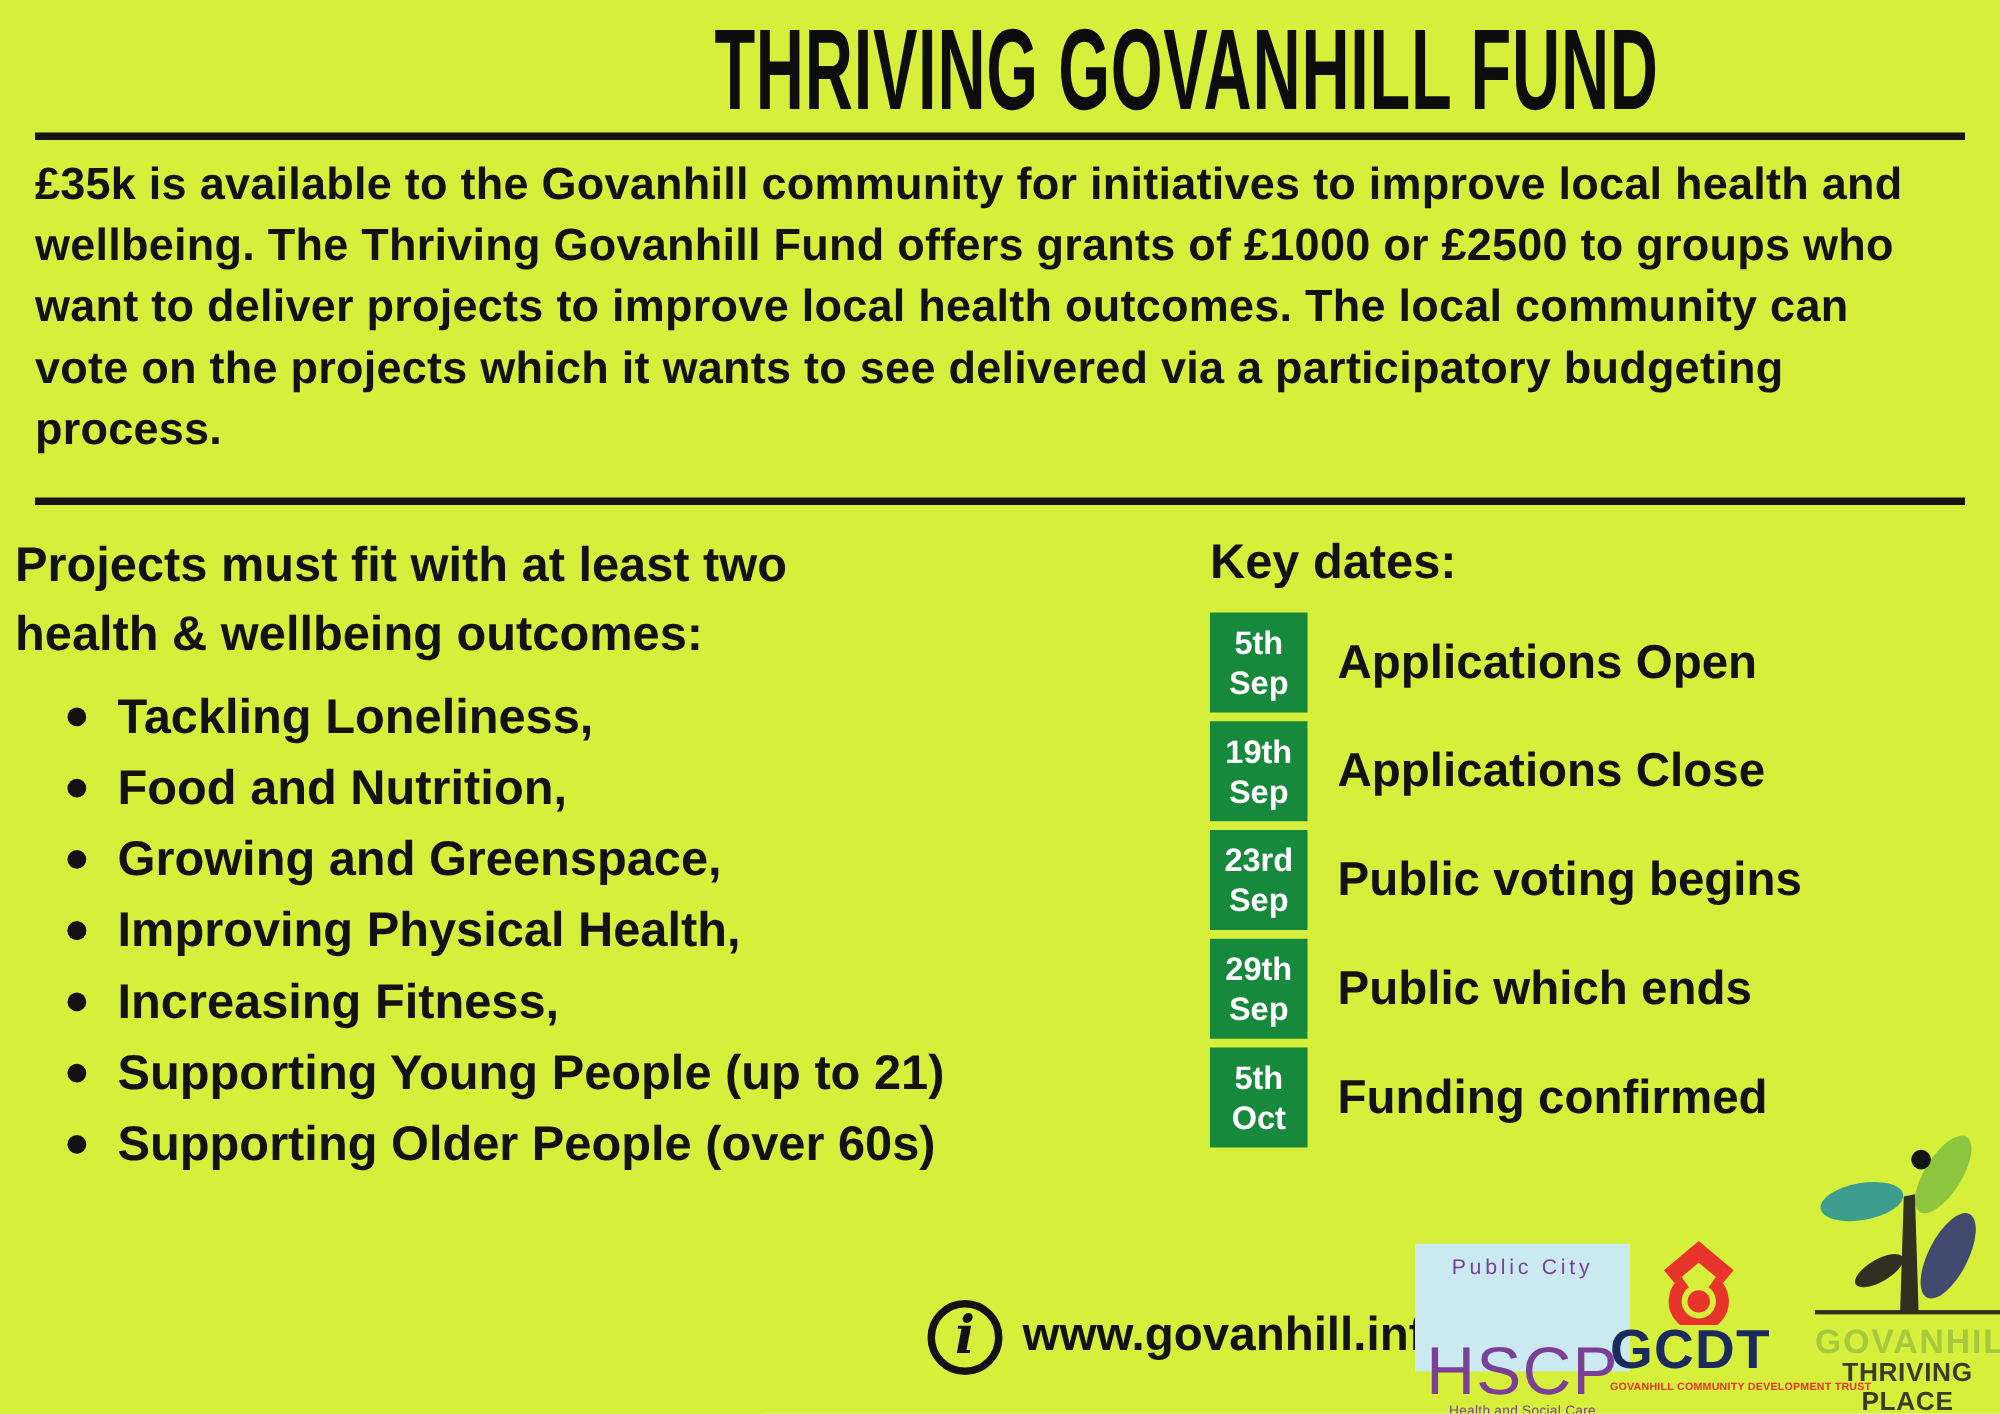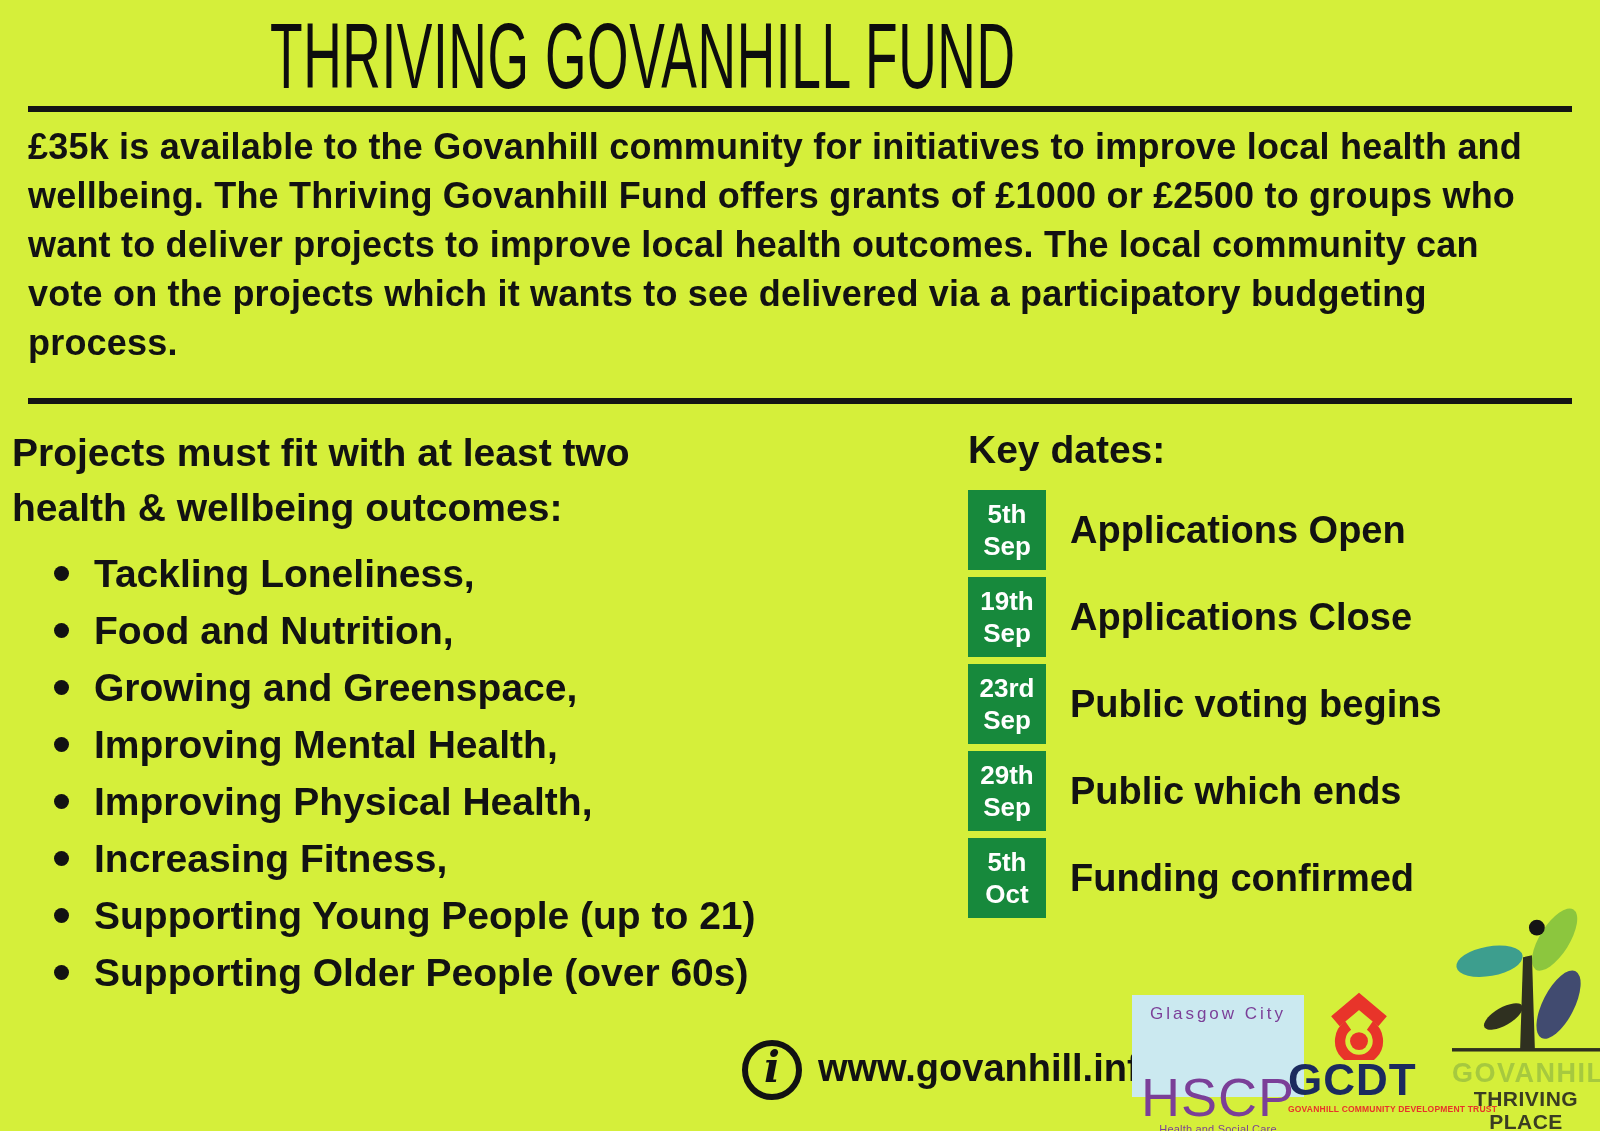--- a/index.html
+++ b/index.html
@@ -15,24 +15,24 @@
     font-family: "Liberation Sans", sans-serif;
     overflow: hidden;
   }
 
   
   .title {
     position: absolute;
     top: 12px; left: 0;
     width: 1600px;
     margin: 0;
-    text-align: left;
+    text-align: right;
     font-size: 92px;
     line-height: 88px;
-    font-weight: 400;
+    font-weight: 700;
     color: #0d0d0d;
     white-space: nowrap;
   }
   .title-inner {
     display: inline-block;
     transform: scaleX(0.58);
     transform-origin: 50% 50%;
     letter-spacing: 1px;
   }
 
@@ -202,21 +202,21 @@
   <p class="intro">£35k is available to the Govanhill community for initiatives to improve local health and wellbeing. The Thriving Govanhill Fund offers grants of £1000 or £2500 to groups who want to deliver projects to improve local health outcomes. The local community can vote on the projects which it wants to see delivered via a participatory budgeting process.</p>
 
   <div class="divider divider-middle"></div>
 
   <section class="outcomes">
     <p class="outcomes-heading"><span>Projects must fit with at least two</span><br><span>health &amp; wellbeing outcomes:</span></p>
     <ul class="outcomes-list">
       <li><span class="dot"></span><span>Tackling Loneliness,</span></li>
       <li><span class="dot"></span><span>Food and Nutrition,</span></li>
       <li><span class="dot"></span><span>Growing and Greenspace,</span></li>
-      <li><span class="dot"></span><span>Improving Mental Health,</span></li>
+      <li><span class="dot"></span></li>
       <li><span class="dot"></span><span>Improving Physical Health,</span></li>
       <li><span class="dot"></span><span>Increasing Fitness,</span></li>
       <li><span class="dot"></span><span>Supporting Young People (up to 21)</span></li>
       <li><span class="dot"></span><span>Supporting Older People (over 60s)</span></li>
     </ul>
   </section>
 
   <section class="key-dates">
     <p class="kd-heading">Key dates:</p>
     <div class="kd-rows">
@@ -257,21 +257,21 @@
       </div>
     </div>
   </section>
 
   <div class="info-badge">
     <span class="info-i">i</span>
   </div>
   <span class="site">www.govanhill.info</span>
 
   <div class="hscp">
-    <span class="hscp-top">Glasgow City</span>
+    <span class="hscp-top">Public City</span>
     <span class="hscp-mid">HSCP</span>
     <span class="hscp-bot">Health and Social Care Partnership</span>
   </div>
 
   <div class="gcdt">
     <svg class="gcdt-icon" viewBox="0 0 80 72" aria-hidden="true">
       <path d="M15 31 L40 10 L65 31" fill="none" stroke="#e8342a" stroke-width="14"></path>
       <path d="M28.5 35.6 A 20 20 0 1 0 51.5 35.6" fill="none" stroke="#e8342a" stroke-width="11"></path>
       <circle cx="40" cy="52" r="9.5" fill="#e8342a"></circle>
     </svg>

